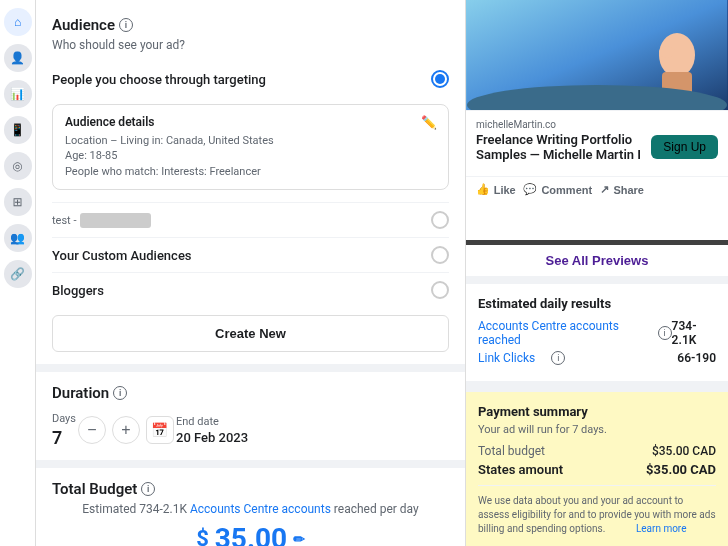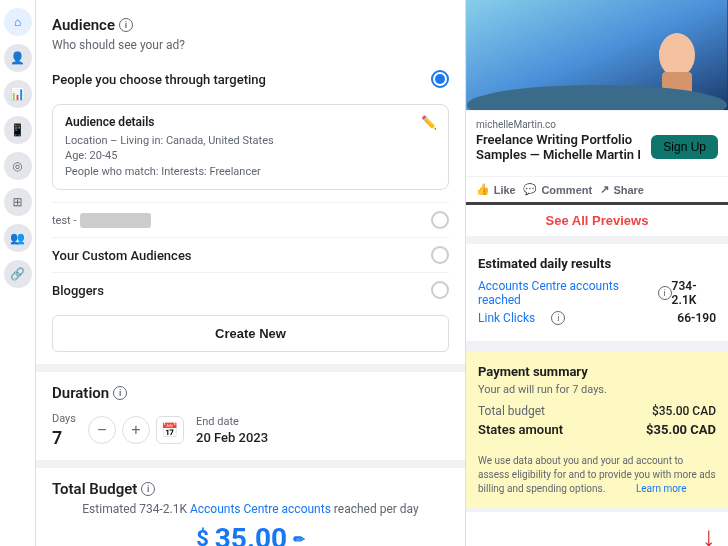--- a/index.html
+++ b/index.html
@@ -193,21 +193,21 @@
     .divider {
       height: 8px;
       background: #f0f2f5;
       margin: 12px -16px;
     }
 
     
     .duration-row {
       display: flex;
       align-items: center;
-      gap: 12px;
+      gap: 2px;
       margin-top: 10px;
     }
     .days-input-group {
       display: flex;
       flex-direction: column;
     }
     .input-label {
       font-size: 11px;
       color: #606770;
       margin-bottom: 2px;
@@ -401,25 +401,26 @@
       border: none;
       font-weight: 600;
     }
 
     
     .see-all-previews {
       width: 100%;
       padding: 8px;
       background: #fff;
       border: none;
-      border-top: 3px solid #404040;
-      font-size: 13px;
-      font-weight: 600;
-      color: #ef4444;
-      cursor: pointer;
+      border-top: 5px solid #404040;
+      font-size: 13px;
+      font-weight: 600;
+      color: #4c1d95;
+      cursor: pointer;
+      margin-top: 38px;
     }
 
     
     .results-panel {
       background: #fff;
       margin-top: 8px;
       padding: 12px;
     }
     .results-title {
       font-size: 13px;
@@ -536,21 +537,21 @@
       <div class="section-subtitle">Who should see your ad?</div>
 
       <div class="radio-option">
         <span class="radio-label">People you choose through targeting</span>
         <div class="radio-circle selected"></div>
       </div>
 
       <div class="audience-details-box">
         <div class="audience-details-title">Audience details</div>
         <div class="audience-details-text">Location – Living in: Canada, United States</div>
-        <div class="audience-details-text">Age: 20-45</div>
+        <div class="audience-details-text">Age: 18-85</div>
         <div class="audience-details-text">People who match: Interests: Freelancer</div>
         <span class="edit-icon">✏️</span>
       </div>
 
       <div class="custom-audience-item">
         <span class="custom-audience-sub">
           <span>test -</span>
           <span class="blurred-text">████████</span>
         </span>
         <div class="radio-circle unselected"></div>

